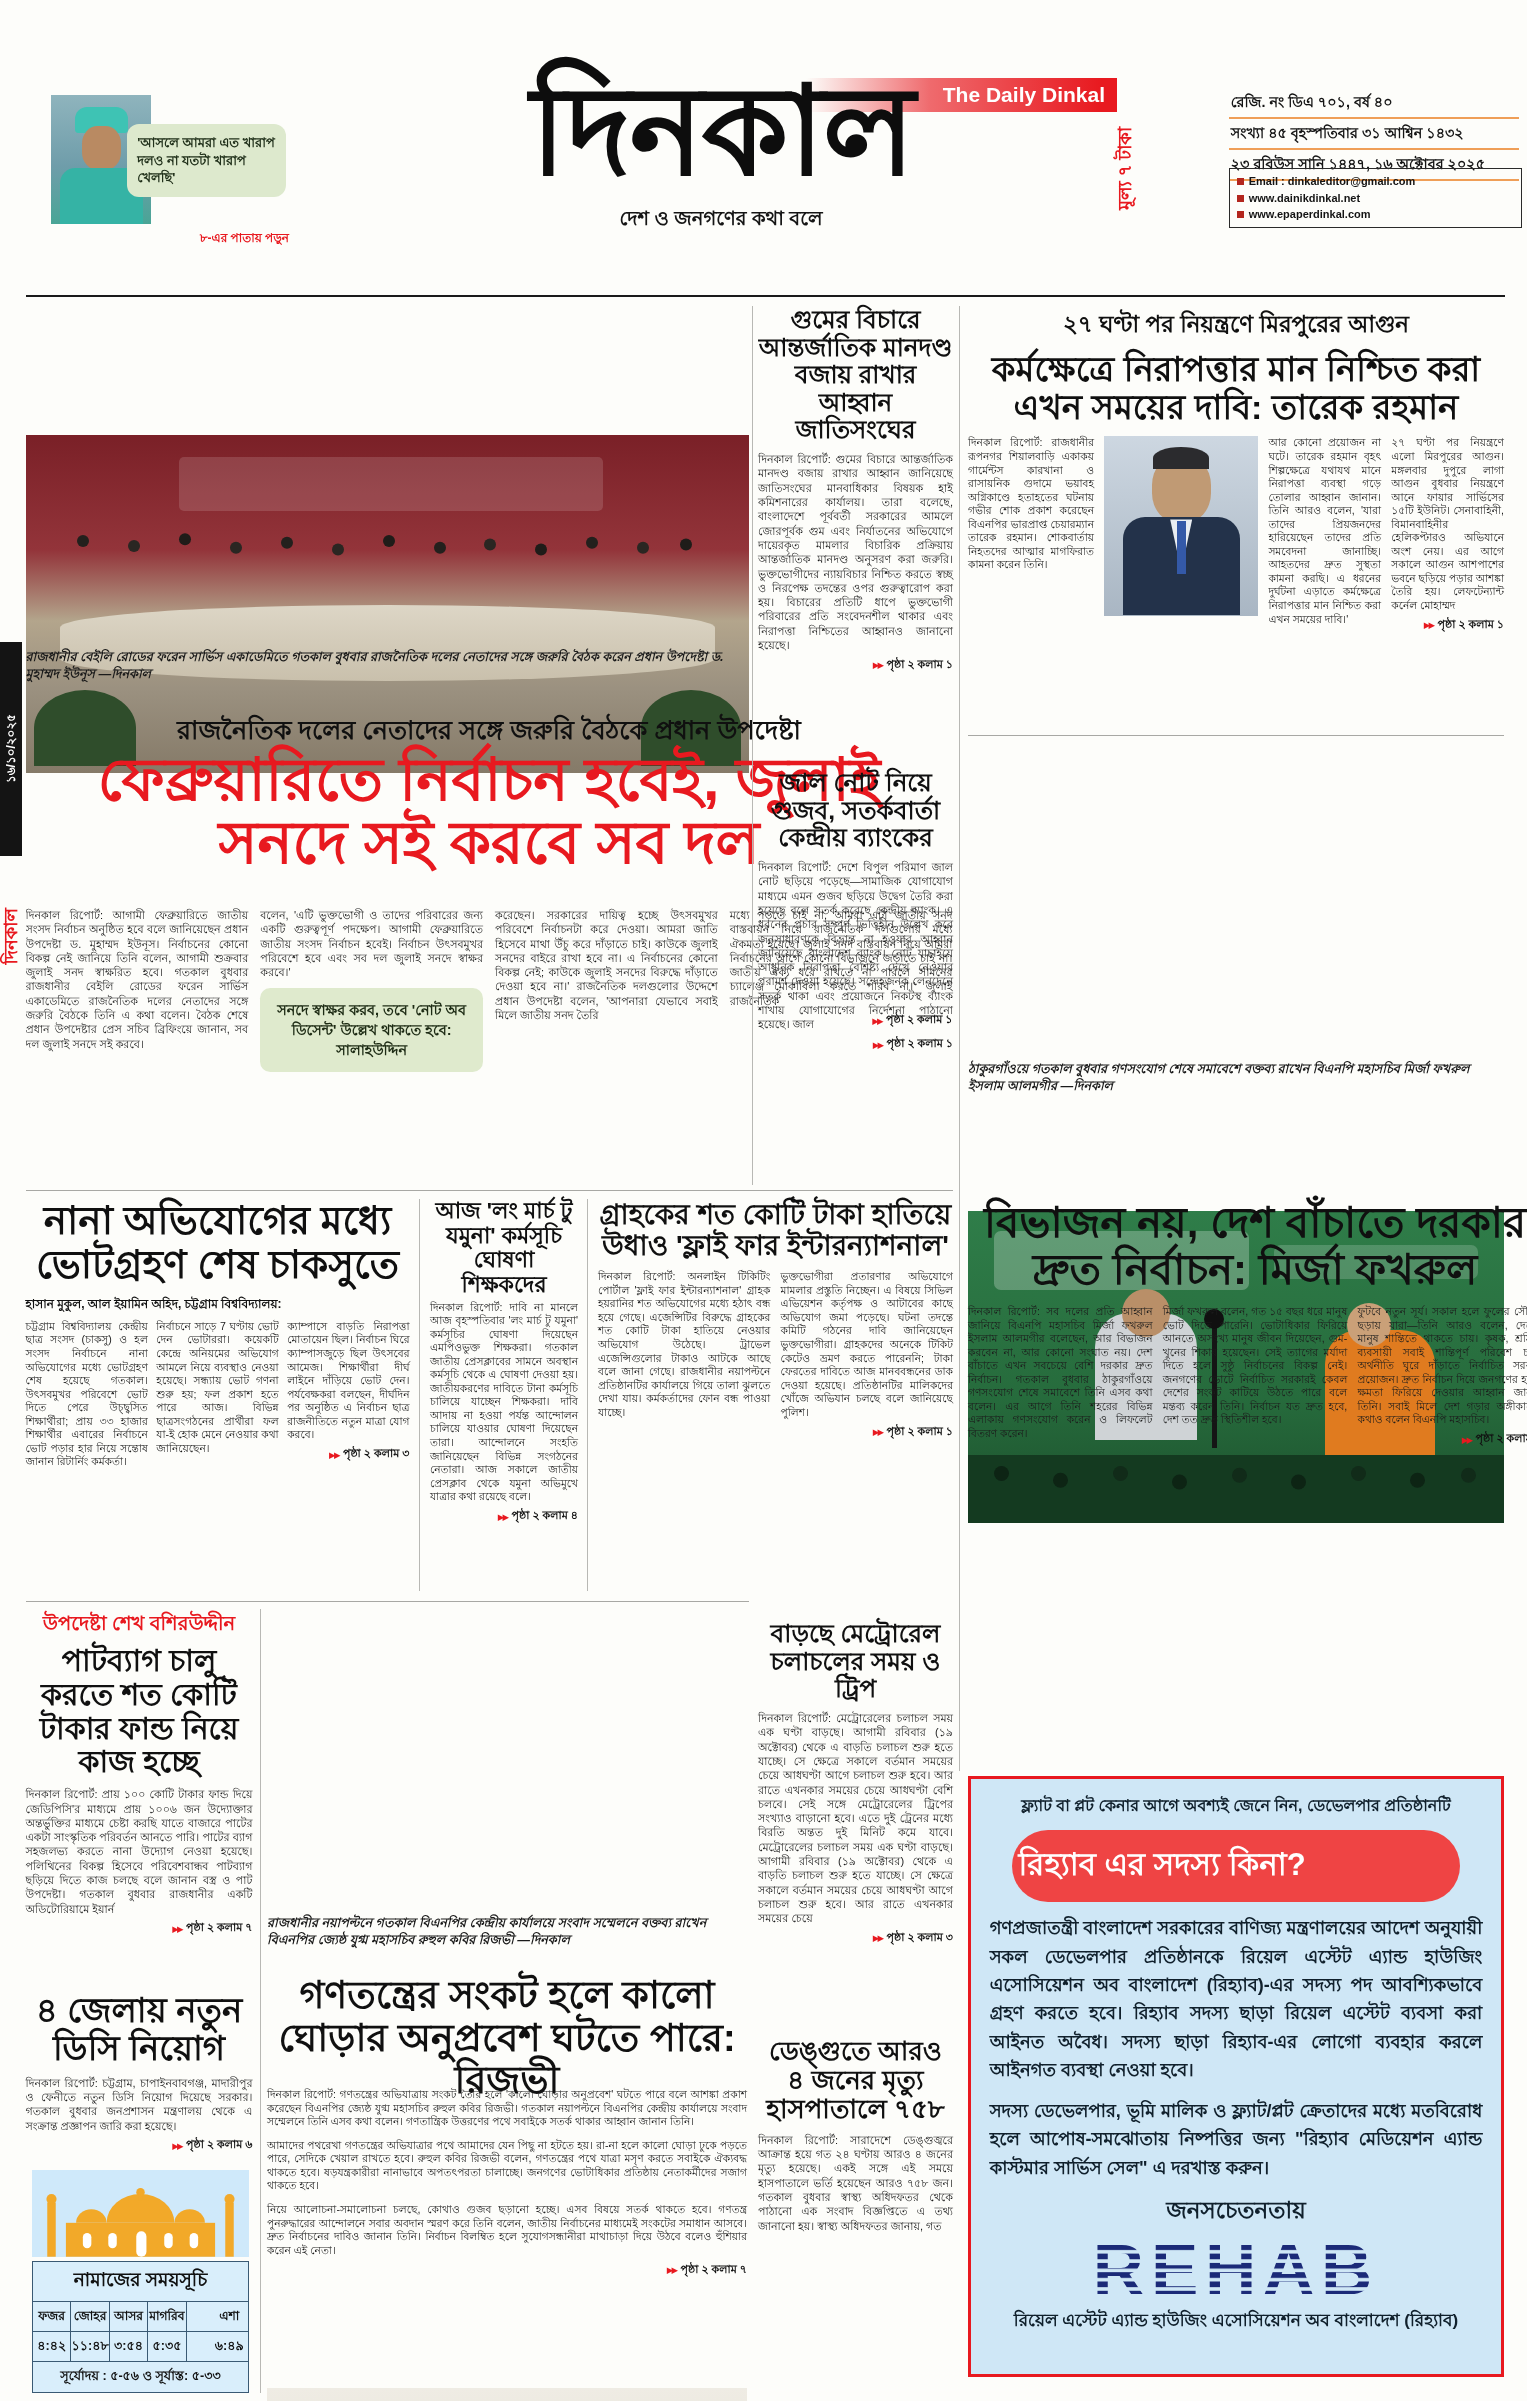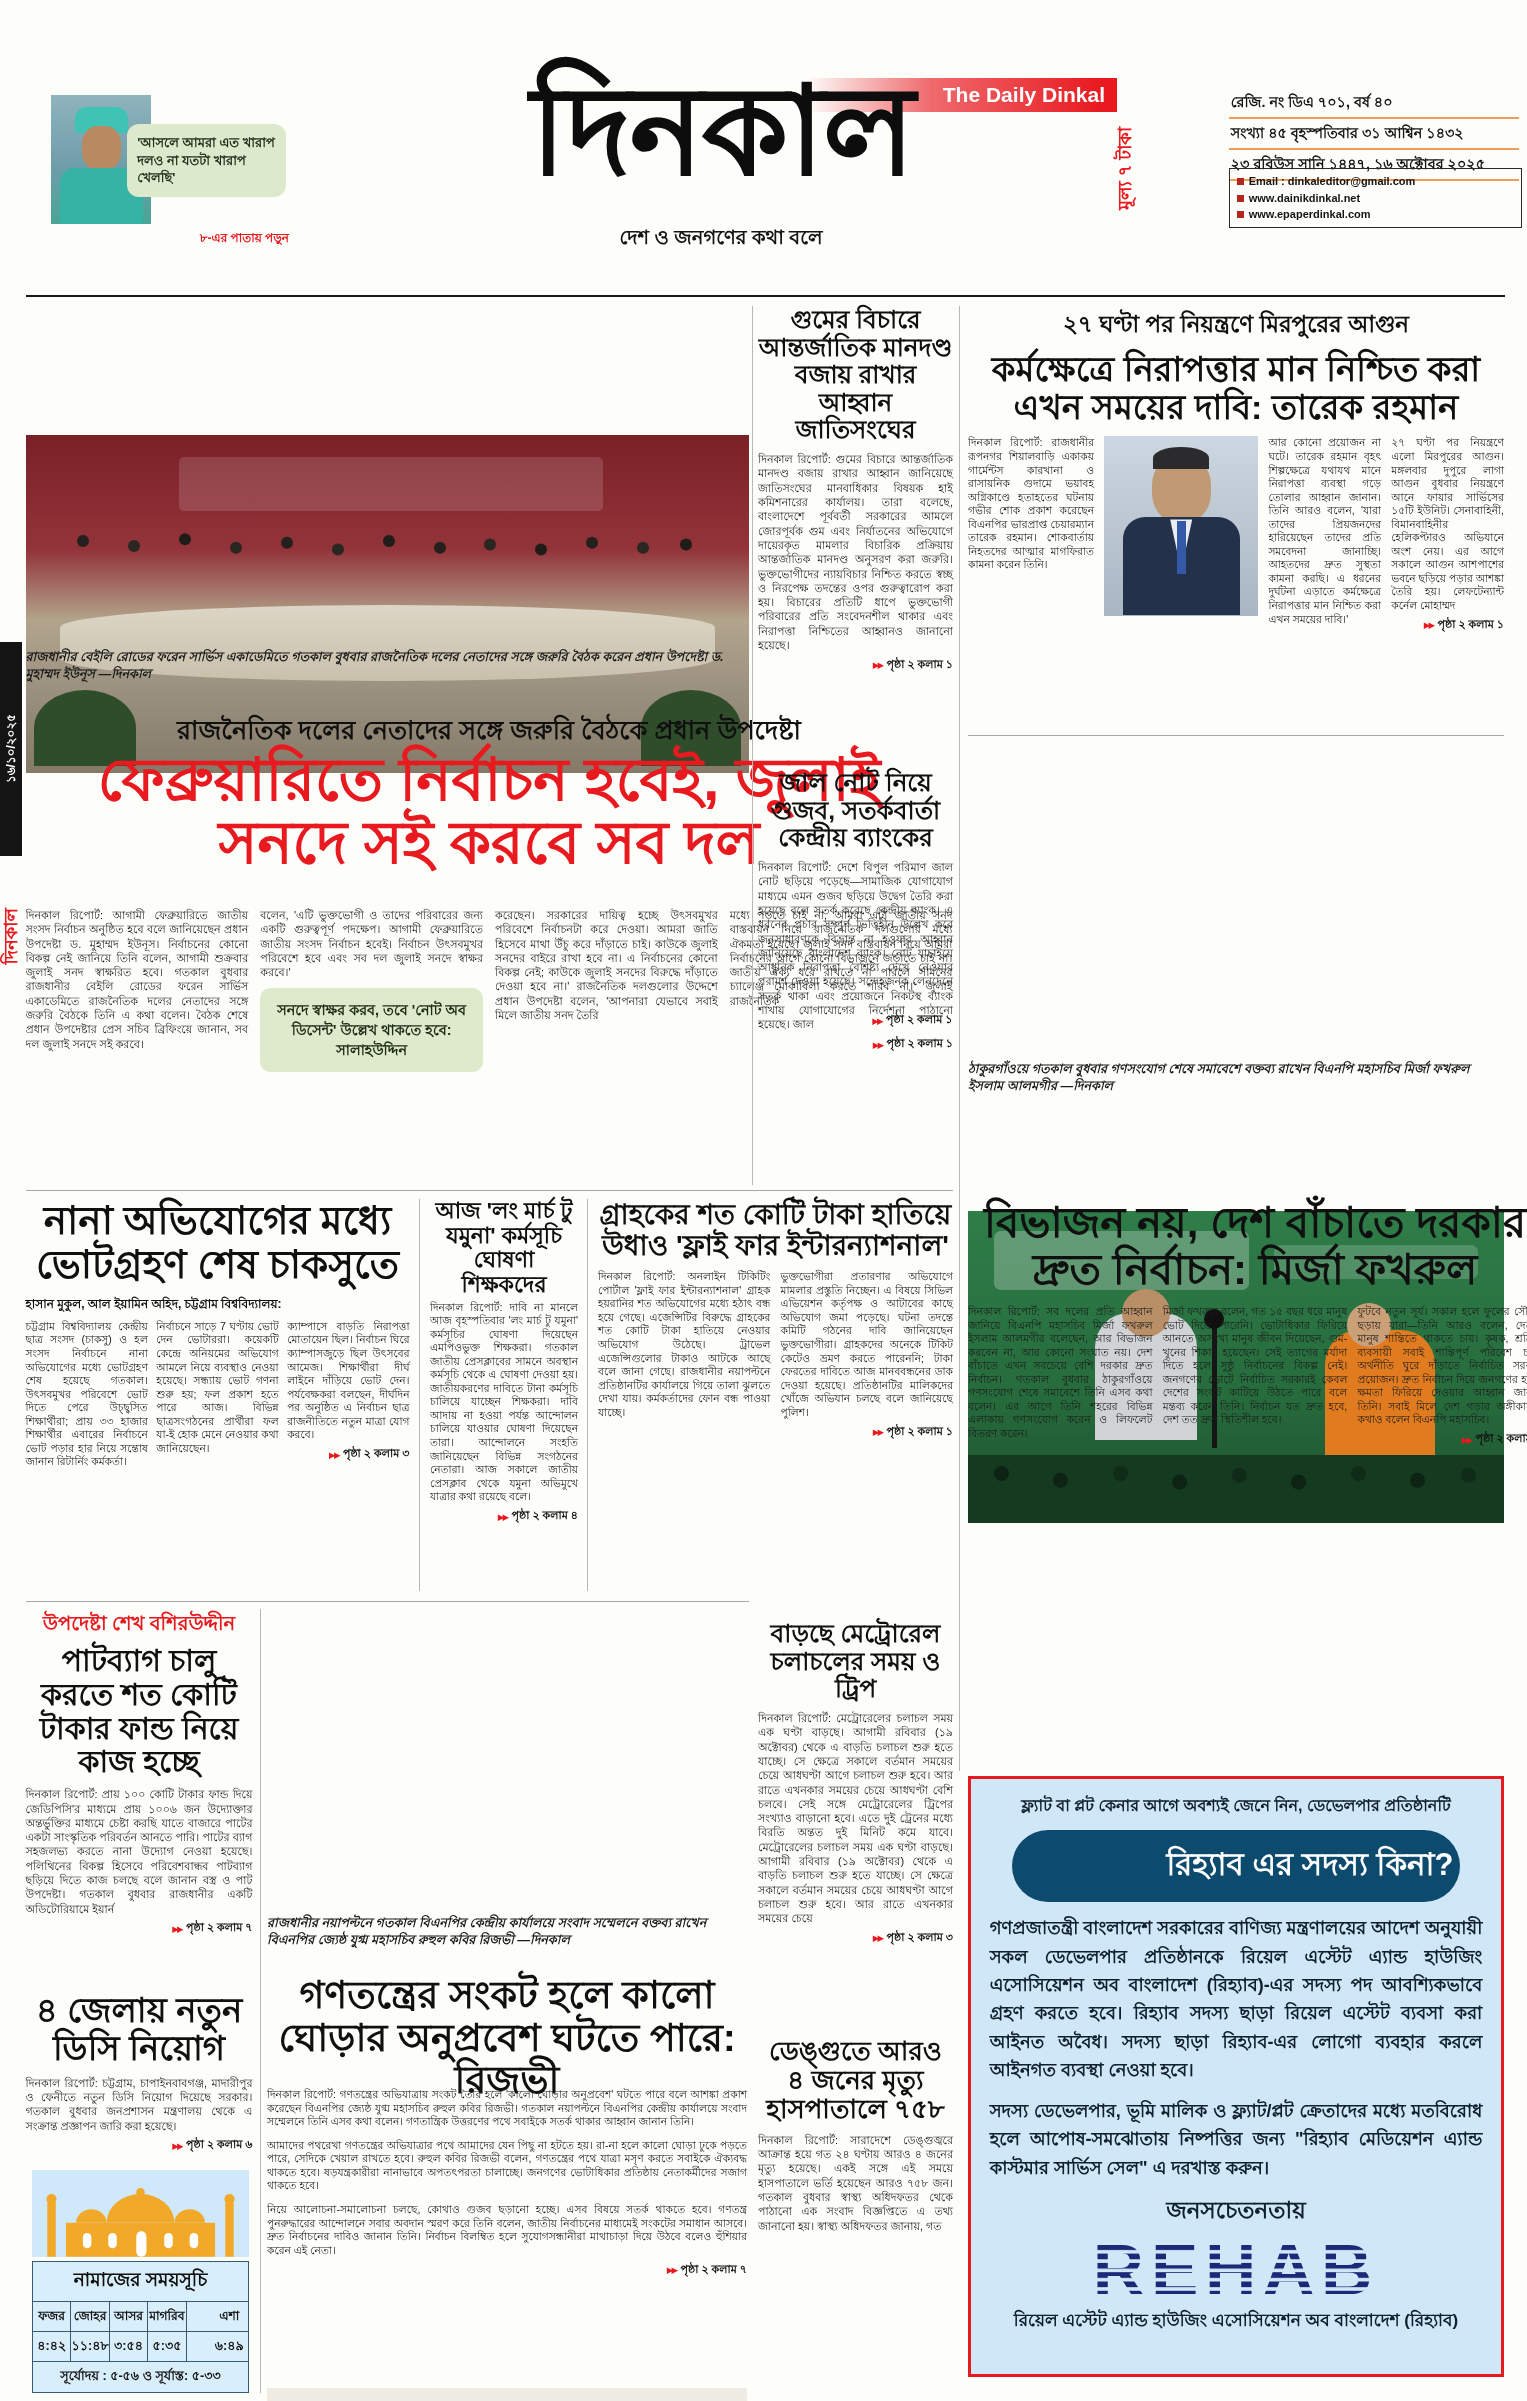--- a/index.html
+++ b/index.html
@@ -26,22 +26,22 @@
   .sqbul{display:inline-block;width:6.8px;height:6.8px;background:#b3261e;margin-right:5.1px;}
   .banner{background:linear-gradient(90deg,rgba(239,106,109,0) 0%,#ef6a6d 40%,#e8191f 95%);
           color:#fff;font-weight:bold;font-size:21px;text-align:right;line-height:34px;padding-right:12px;}
   .vtext{writing-mode:vertical-rl;transform:rotate(180deg);font-weight:bold;}
   .inset{background:#dfeacd;border-radius:10.2px;padding:12px 10.2px;font-size:14.4px;font-weight:bold;
          text-align:center;line-height:1.4;margin:8.5px 0;color:#1d2b14;}
   
   .ph{overflow:hidden;position:relative;background:#cfcfcf;}
   
   .rehab{border:3.4px solid #e8191f;background:#cfe7f6;padding:13.6px 18.7px;box-sizing:border-box;}
-  .rehabpill{background:#0c4a6e;border-radius:37px;color:#fff;font-weight:bold;font-size:31px;
-             text-align:right;padding:10.2px 6.8px;margin:10.2px 22px;}
+  .rehabpill{background:#ef4444;border-radius:37px;color:#fff;font-weight:bold;font-size:31px;
+             text-align:left;padding:10.2px 6.8px;margin:10.2px 22px;}
   .rehabp{font-size:18px;font-weight:600;line-height:1.58;text-align:justify;color:#10202c;margin-top:12px;}
   
   .prayer{border:1.7px solid #3a5a74;background:#d9eefb;box-sizing:border-box;}
   .prayer .ttl{font-size:18.7px;font-weight:bold;text-align:center;padding:4.2px 0;border-bottom:1.7px solid #3a5a74;}
   .prow{display:flex;}
   .prow>div{flex:1;text-align:center;border-right:1.7px solid #3a5a74;padding:4.2px 0;font-weight:bold;}
   .prow>div:last-child{border-right:none;margin-left:24px;}
   .phead{font-size:12.3px;border-bottom:1.7px solid #3a5a74;}
   .ptime{font-size:12.7px;border-bottom:1.7px solid #3a5a74;}
   .pfoot{font-size:12.7px;font-weight:bold;text-align:center;padding:4.2px 0;}
@@ -63,21 +63,21 @@
     <div class="abs" style="left:31px;top:31px;width:39px;height:44px;background:#b98a62;border-radius:40%;"></div>
     <div class="abs" style="left:8.5px;top:73px;width:83px;height:56px;background:#35b3a5;border-radius:15.3px 15.3px 0 0;"></div>
   </div>
   <div class="abs quotebox" style="left:127px;top:124px;width:139px;">
     <span>'আসলে আমরা এত খারাপ দলও না যতটা খারাপ খেলছি'</span>
   </div>
   <div class="abs" style="left:51px;top:229px;width:238px;text-align:right;color:#e8191f;font-weight:bold;font-size:12px;">৮-এর পাতায় পড়ুন</div>
 
   <div class="abs banner" style="left:806px;top:78px;width:299px;height:34px;">The Daily Dinkal</div>
   <div class="abs" style="left:340px;top:71px;width:764px;text-align:center;font-size:124px;font-weight:800;line-height:1.0;letter-spacing:-1.7px;color:#0d0d0d;font-family:'Liberation Serif','DejaVu Serif',serif;">দিনকাল</div>
-  <div class="abs" style="left:424px;top:223px;width:594px;text-align:center;font-size:19.5px;font-weight:bold;color:#151515;">দেশ ও জনগণের কথা বলে</div>
+  <div class="abs" style="left:424px;top:204px;width:594px;text-align:center;font-size:19.5px;font-weight:bold;color:#151515;">দেশ ও জনগণের কথা বলে</div>
   <div class="abs vtext" style="left:1110px;top:83px;height:127px;color:#e8191f;font-size:18px;">মূল্য ৭ টাকা</div>
 
   <div class="abs" style="left:1229px;top:88px;width:290px;">
     <div class="mastline">রেজি. নং ডিএ ৭০১, বর্ষ ৪০</div>
     <div class="mastline">সংখ্যা ৪৫ বৃহস্পতিবার ৩১ আশ্বিন ১৪৩২</div>
     <div class="mastline">২৩ রবিউস সানি ১৪৪৭, ১৬ অক্টোবর ২০২৫</div>
   </div>
   <div class="abs contactbox" style="left:1229px;top:168px;width:277px;">
     <div><span class="sqbul"></span><span>Email : dinkaleditor@gmail.com</span></div>
     <div><span class="sqbul"></span><span>www.dainikdinkal.net</span></div>

